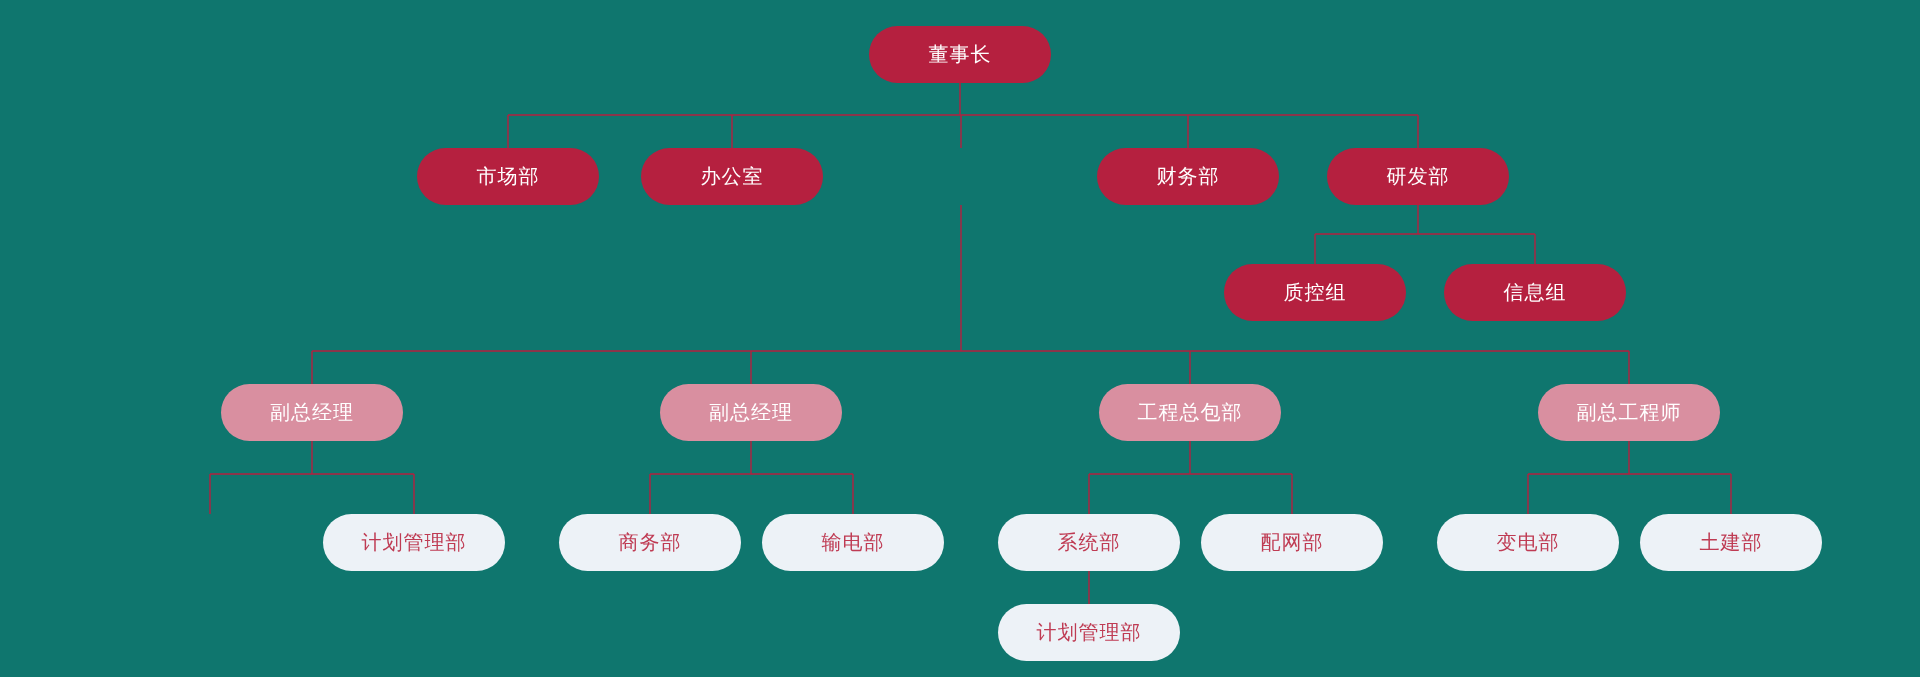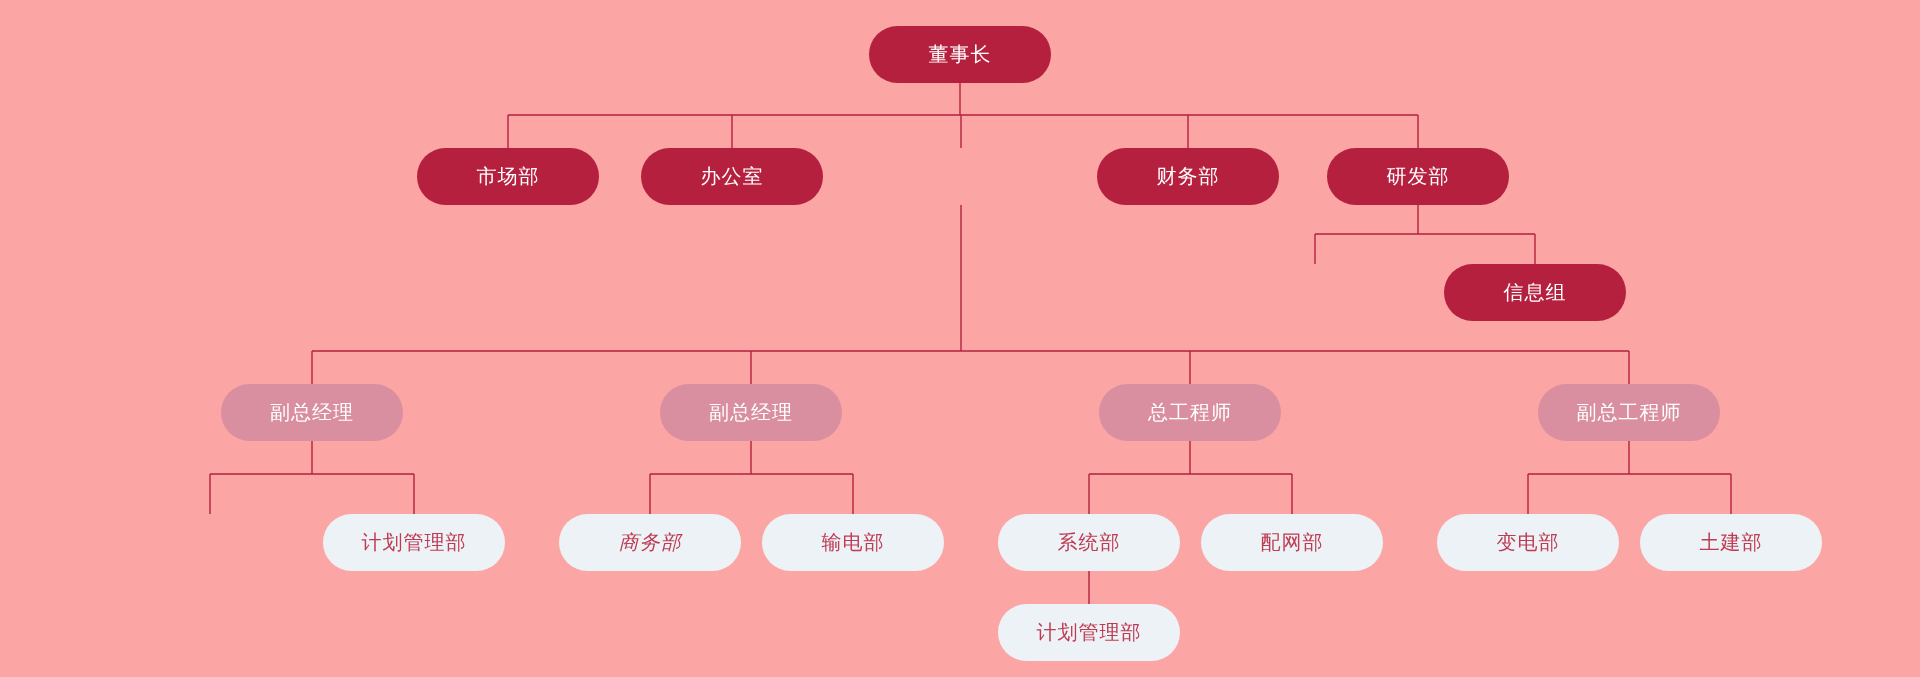--- a/index.html
+++ b/index.html
@@ -5,21 +5,21 @@
   html, body {
     margin: 0;
     padding: 0;
     background: #ffffff;
     font-family: "DejaVu Sans", "Liberation Sans", sans-serif;
   }
   #canvas {
     position: relative;
     width: 1920px;
     height: 677px;
-    background: #fca5a5;
+    background: #0f766e;
     overflow: hidden;
   }
   #connector-svg {
     position: absolute;
     left: 0;
     top: 0;
     pointer-events: none;
   }
   .pill {
     position: absolute;
@@ -79,25 +79,26 @@
       <line x1="1315" y1="234" x2="1535" y2="234" stroke="#B5203F" stroke-width="1.4"></line>
       <line x1="1315" y1="234" x2="1315" y2="264" stroke="#B5203F" stroke-width="1.4"></line>
       <line x1="1535" y1="234" x2="1535" y2="264" stroke="#B5203F" stroke-width="1.4"></line>
     </svg>
 <div class="pill primary" style="left: 869px; top: 26px; background: rgb(181, 32, 63);">董事长</div>
     <div class="pill primary" style="left: 417px; top: 148px; background: rgb(181, 32, 63);">市场部</div>
     <div class="pill primary" style="left: 641px; top: 148px; background: rgb(181, 32, 63);">办公室</div>
     <div class="pill secondary" style="left: 221px; top: 384px; background: rgb(217, 143, 160);">副总经理</div>
     <div class="pill light" style="left: 323px; top: 514px; background: rgb(237, 242, 247); color: rgb(191, 59, 83);">计划管理部</div>
     <div class="pill secondary" style="left: 660px; top: 384px; background: rgb(217, 143, 160);">副总经理</div>
-    <div class="pill light" style="left: 559px; top: 514px; background: rgb(237, 242, 247); color: rgb(191, 59, 83); font-style: italic;">商务部</div>
+    <div class="pill light" style="left: 559px; top: 514px; background: rgb(237, 242, 247); color: rgb(191, 59, 83);">商务部</div>
     <div class="pill light" style="left: 762px; top: 514px; background: rgb(237, 242, 247); color: rgb(191, 59, 83);">输电部</div>
-    <div class="pill secondary" style="left: 1099px; top: 384px; background: rgb(217, 143, 160);">总工程师</div>
+    <div class="pill secondary" style="left: 1099px; top: 384px; background: rgb(217, 143, 160);">工程总包部</div>
     <div class="pill light" style="left: 998px; top: 514px; background: rgb(237, 242, 247); color: rgb(191, 59, 83);">系统部</div>
     <div class="pill light" style="left: 998px; top: 604px; background: rgb(237, 242, 247); color: rgb(191, 59, 83);">计划管理部</div>
     <div class="pill light" style="left: 1201px; top: 514px; background: rgb(237, 242, 247); color: rgb(191, 59, 83);">配网部</div>
     <div class="pill secondary" style="left: 1538px; top: 384px; background: rgb(217, 143, 160);">副总工程师</div>
     <div class="pill light" style="left: 1437px; top: 514px; background: rgb(237, 242, 247); color: rgb(191, 59, 83);">变电部</div>
     <div class="pill light" style="left: 1640px; top: 514px; background: rgb(237, 242, 247); color: rgb(191, 59, 83);">土建部</div>
     <div class="pill primary" style="left: 1097px; top: 148px; background: rgb(181, 32, 63);">财务部</div>
     <div class="pill primary" style="left: 1327px; top: 148px; background: rgb(181, 32, 63);">研发部</div>
+    <div class="pill primary" style="left: 1224px; top: 264px; background: rgb(181, 32, 63);">质控组</div>
     <div class="pill primary" style="left: 1444px; top: 264px; background: rgb(181, 32, 63);">信息组</div>
   </div>
 
 </body></html>

